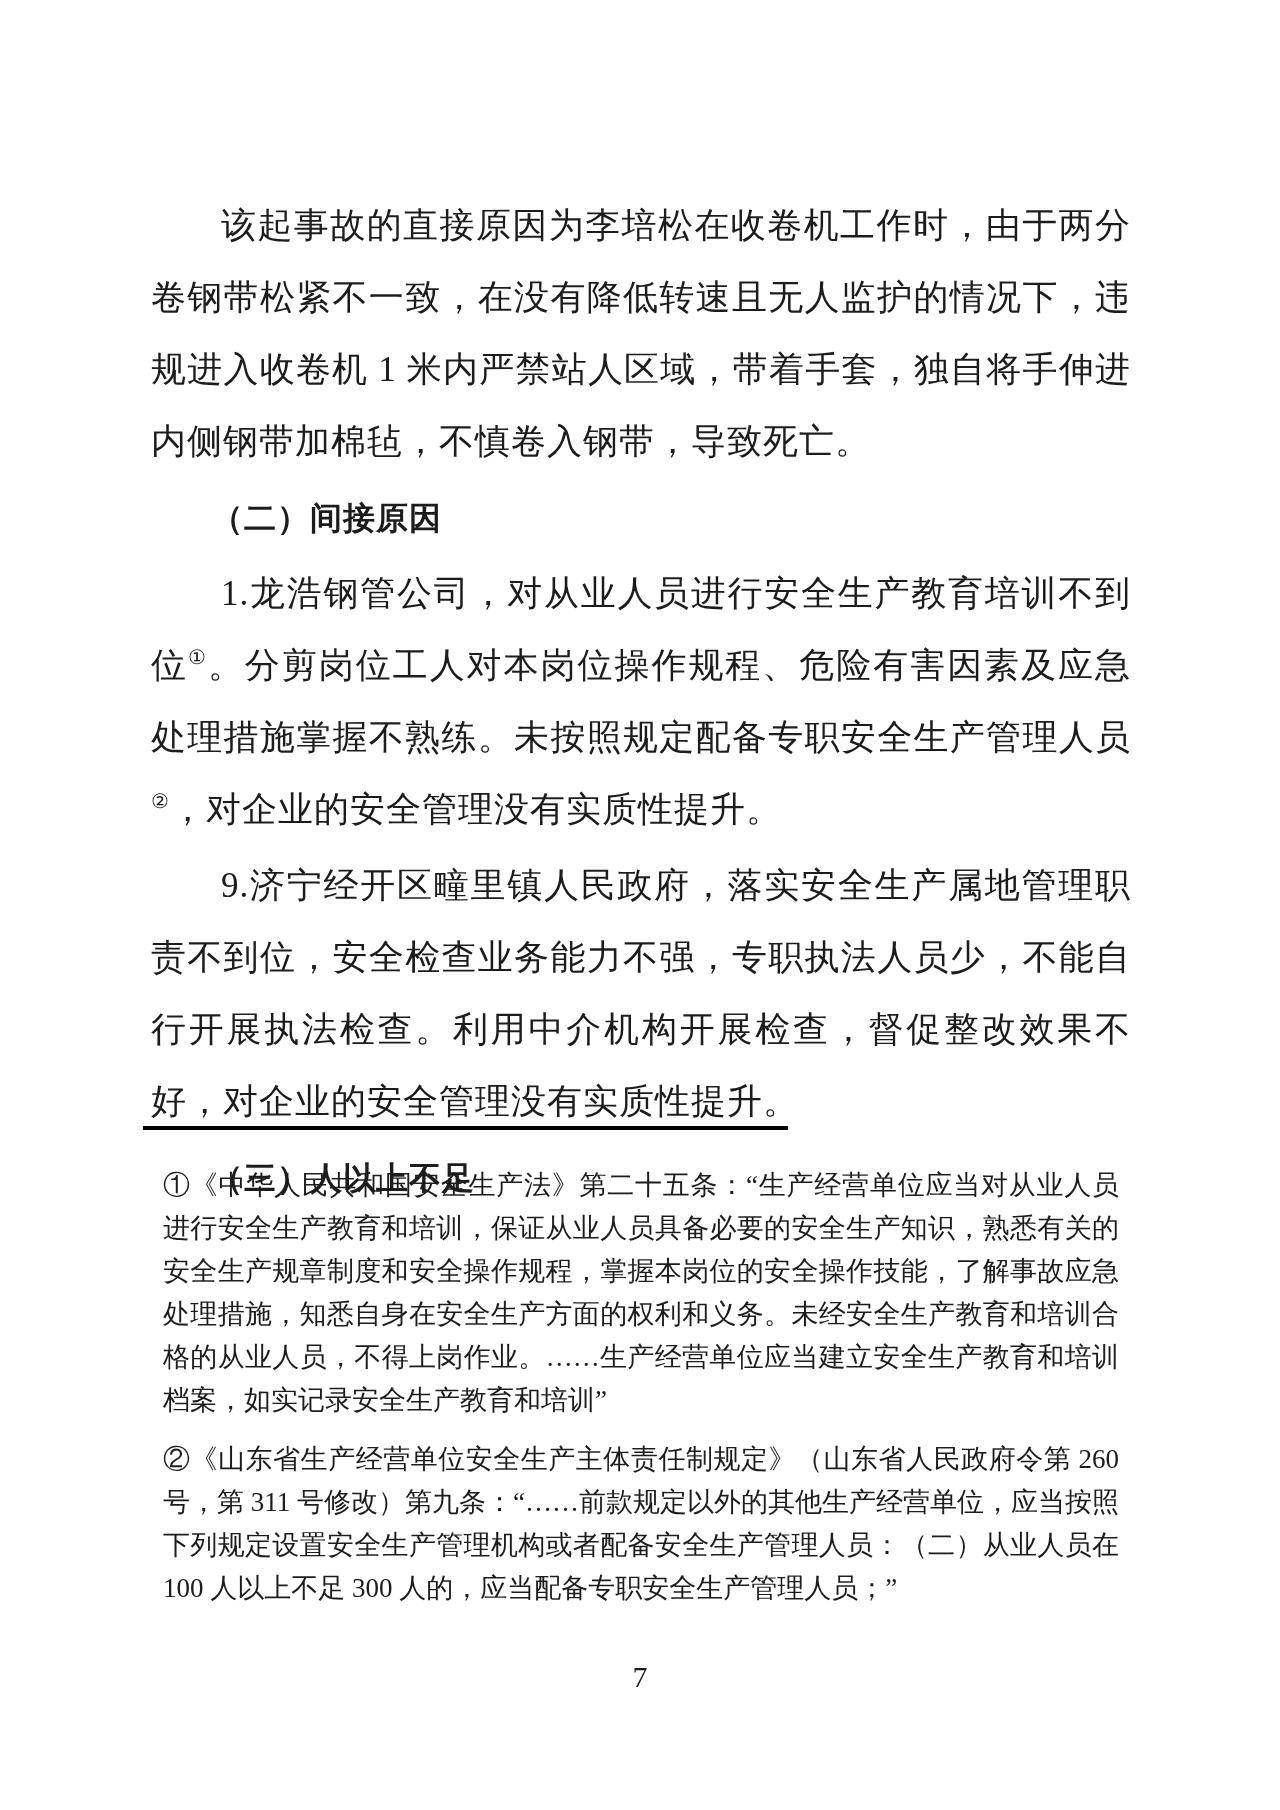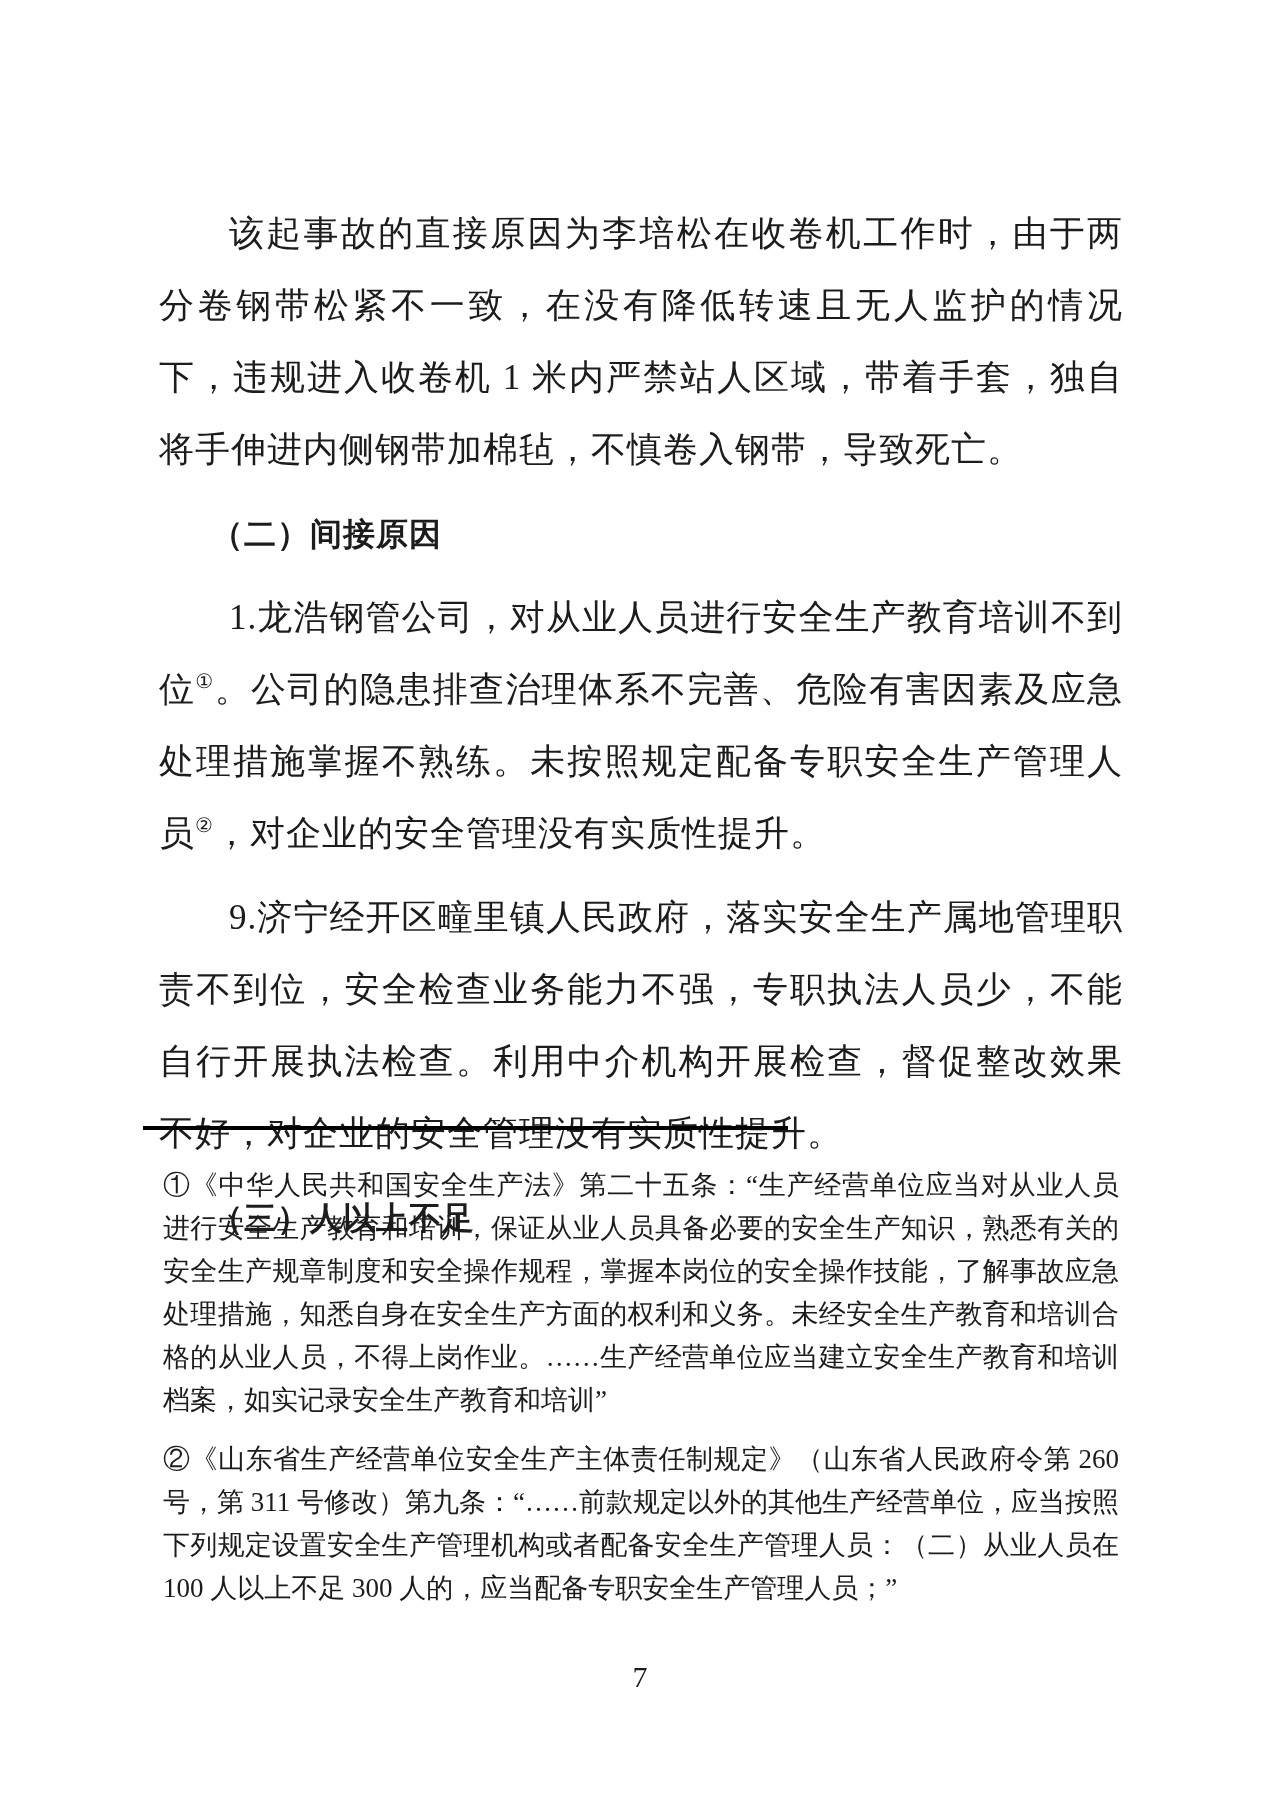--- a/index.html
+++ b/index.html
@@ -21,21 +21,21 @@
     position: absolute;
     top: 186px;
     left: 147px;
     right: 145px;
     font-size: 35px;
     line-height: 72px;
     text-align: justify;
     letter-spacing: 1px;
   }
   .para {
-    margin: 12px;
+    margin: 4px;
     text-indent: 2em;
   }
   .heading {
     margin: 0;
     text-indent: 2em;
     font-size: 32px;
     line-height: 72px;
     font-weight: bold;
   }
   .para sup {
@@ -77,21 +77,21 @@
 <body>
 
 <div class="page">
 
   <div class="body-text">
 
     <p class="para">该起事故的直接原因为李培松在收卷机工作时，由于两分卷钢带松紧不一致，在没有降低转速且无人监护的情况下，违规进入收卷机 1 米内严禁站人区域，带着手套，独自将手伸进内侧钢带加棉毡，不慎卷入钢带，导致死亡。</p>
 
     <h3 class="heading">（二）间接原因</h3>
 
-    <p class="para"><span>1.龙浩钢管公司，对从业人员进行安全生产教育培训不到位</span><sup>①</sup><span>。公司的隐患排查治理体系不完善、危险有害因素及应急处理措施掌握不熟练。未按照规定配备专职安全生产管理人员</span><sup>②</sup><span>，对企业的安全管理没有实质性提升。</span></p>
+    <p class="para"><span>1.龙浩钢管公司，对从业人员进行安全生产教育培训不到位</span><sup>①</sup><span>。分剪岗位工人对本岗位操作规程、危险有害因素及应急处理措施掌握不熟练。未按照规定配备专职安全生产管理人员</span><sup>②</sup><span>，对企业的安全管理没有实质性提升。</span></p>
 
     <p class="para">9.济宁经开区疃里镇人民政府，落实安全生产属地管理职责不到位，安全检查业务能力不强，专职执法人员少，不能自行开展执法检查。利用中介机构开展检查，督促整改效果不好，对企业的安全管理没有实质性提升。</p>
 
     <h3 class="heading">（三）人以上不足</h3>
 
   </div>
 
   <div class="footnote-sep"></div>
 
   <div class="footnotes">

